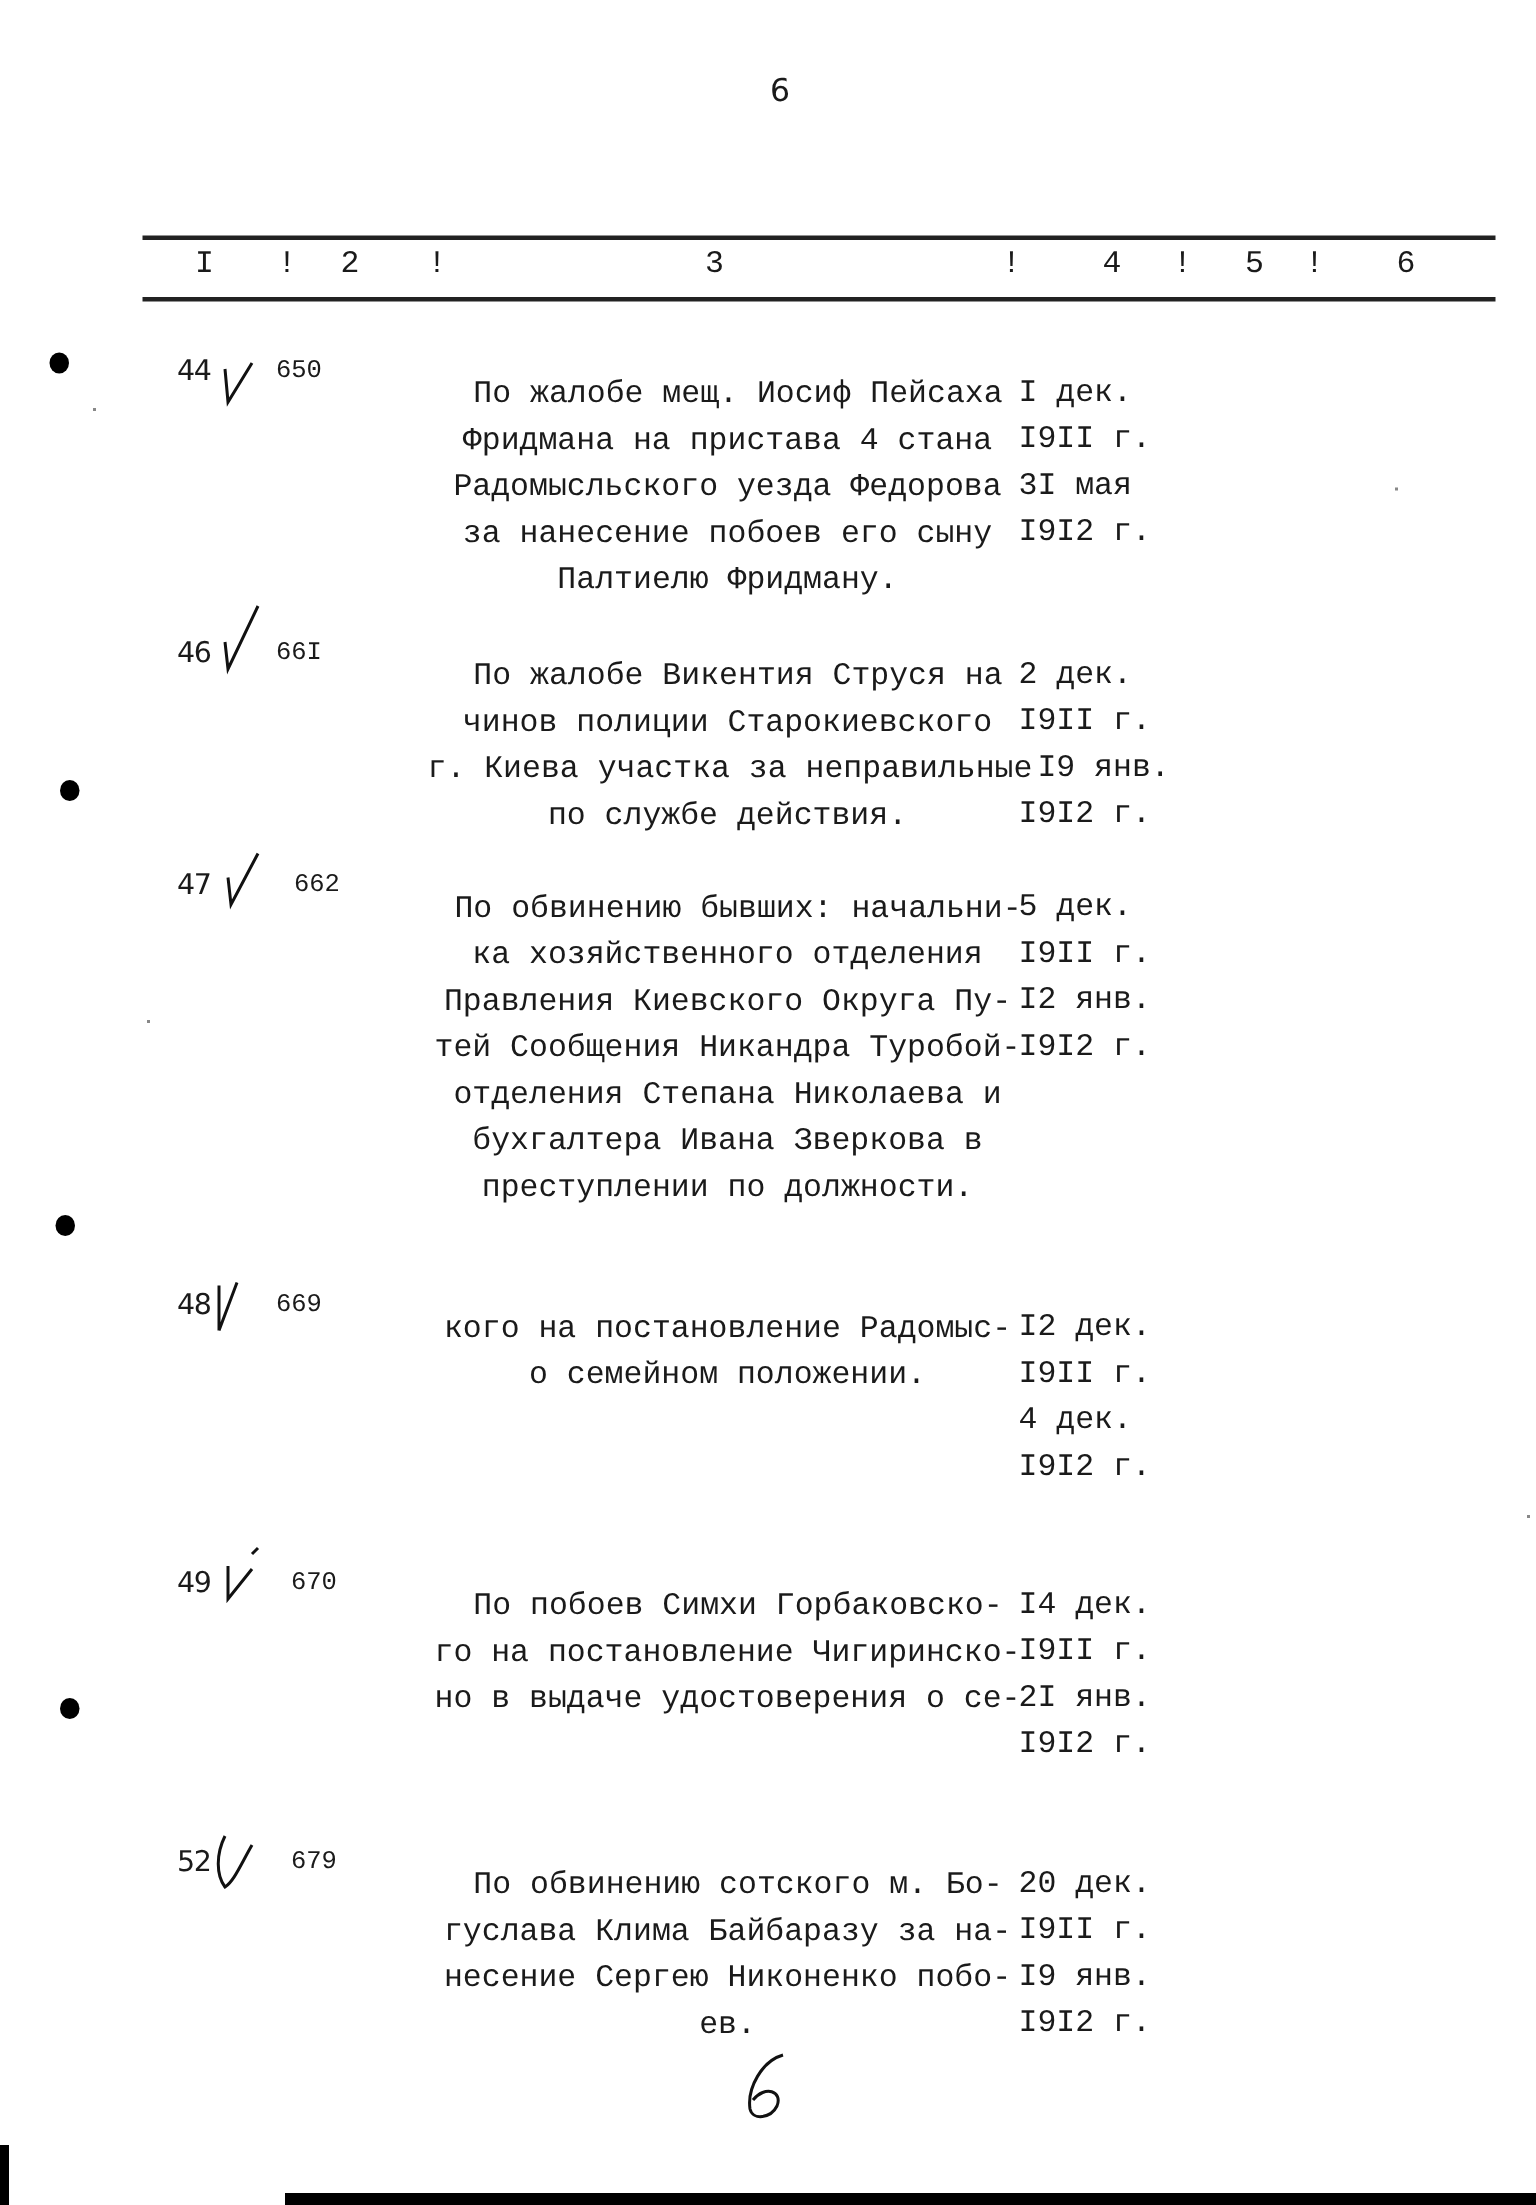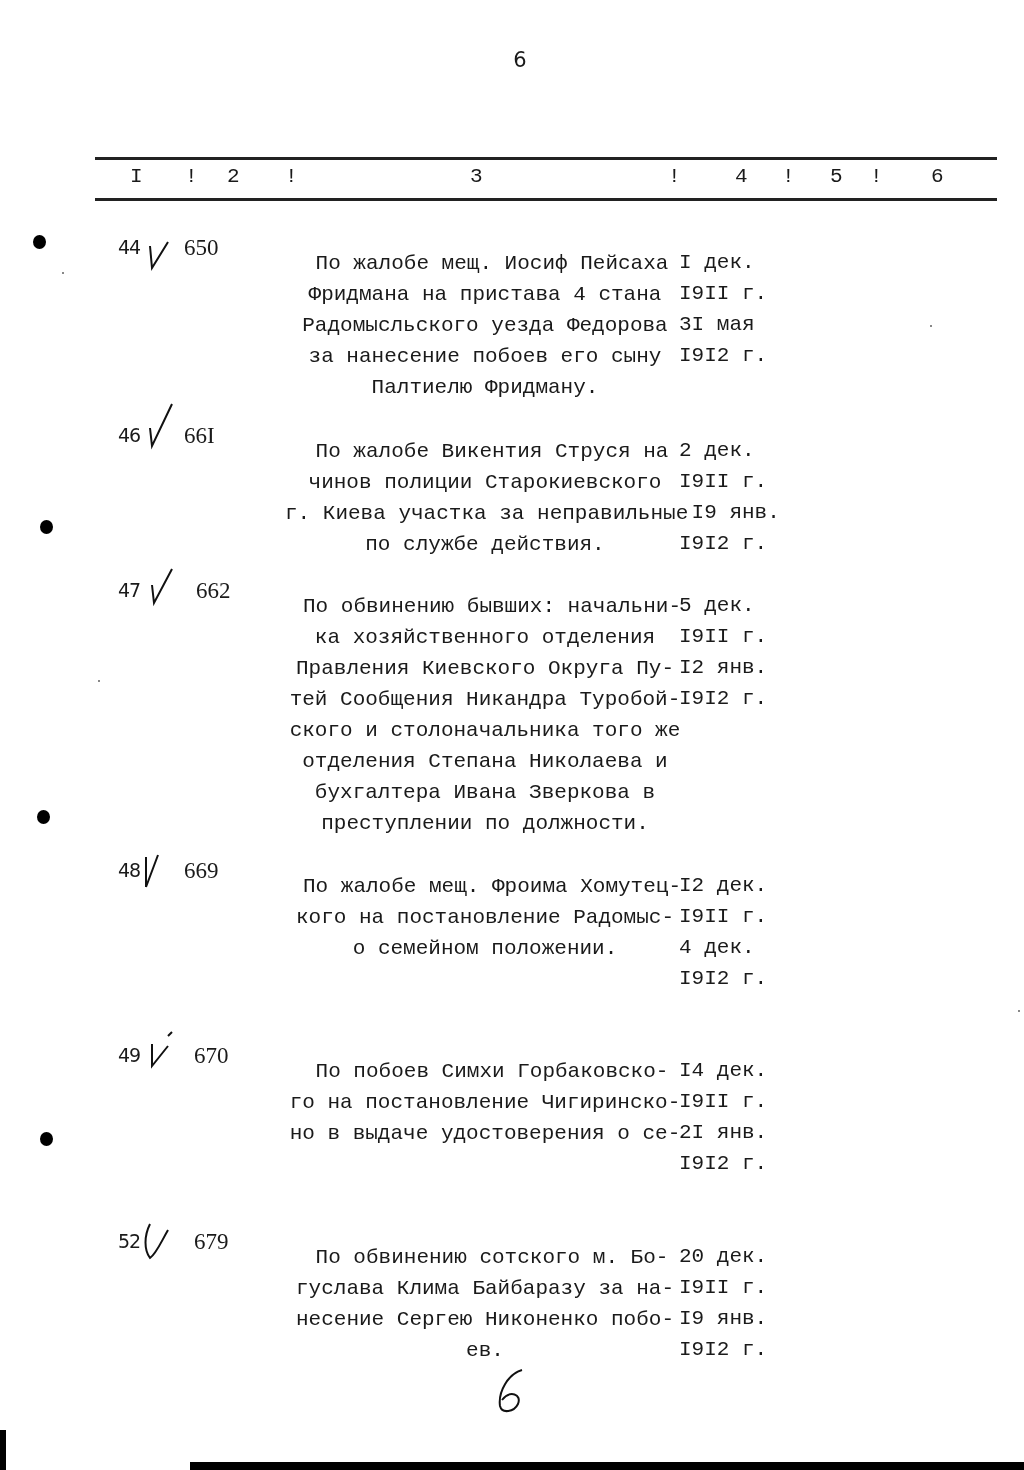--- a/index.html
+++ b/index.html
@@ -8,21 +8,21 @@
     font-family: "Liberation Mono", "DejaVu Sans Mono", monospace; color:#1a1a1a;
   }
   .page-num { position:absolute; top:48px; left:0; width:1040px; text-align:center; font-family:"DejaVu Sans", sans-serif; font-size:21px; }
   .rule { position:absolute; left:95px; width:902px; height:3px; background:#222; }
   .rule.top { top:157px; }
   .rule.bot { top:198px; }
   .header { position:absolute; top:165px; left:95px; width:902px; height:28px; font-size:21px; }
   .header span { position:absolute; top:0; }
   .entry { position:absolute; left:0; width:1024px; font-size:21px; line-height:31px; }
   .num { position:absolute; left:118px; top:0; font-family:"DejaVu Sans", sans-serif; font-size:19px; letter-spacing:-1px; }
-  .file { position:absolute; left:184px; top:0; font-family:Liberation Serif, serif; font-size:23px; }
+  .file { position:absolute; left:184px; top:0; font-family:Liberation Mono, monospace; font-size:17px; }
   .check { position:absolute; top:-6px; width:30px; height:40px; }
   .desc { position:absolute; left:285px; top:16px; width:400px;text-align:center; }
   .desc div, .dates div { white-space:pre; height:31px; }
   .dates { position:absolute; left:679px; top:15px; }
   .hole { position:absolute; width:13px; height:14px; background:#000; border-radius:50%; }
   .hand6 { position:absolute; left:488px; top:1366px; }
   .bottom-edge { position:absolute; left:190px; top:1462px; width:834px; height:8px; background:#000; }
   .left-edge { position:absolute; left:0; top:1430px; width:6px; height:40px; background:#000; }
   .dot { position:absolute; width:2px; height:2px; background:#888; }
 </style>
@@ -92,41 +92,39 @@
   <span class="num">47</span>
   <svg class="check" style="left:148px;top:-8px" viewBox="0 0 30 40">
       <path d="M4 18 L6 36 L24 2" fill="none" stroke="#111" stroke-width="2"></path>
     </svg>
   <span class="file" style="left:196px">662</span>
   <div class="desc">
     <div style="padding-left:14px">По обвинению бывших: начальни-</div>
     <div>ка хозяйственного отделения</div>
     <div>Правления Киевского Округа Пу-</div>
     <div>тей Сообщения Никандра Туробой-</div>
-    <div>ского и столоначальника того же</div>
     <div>отделения Степана Николаева и</div>
     <div>бухгалтера Ивана Зверкова в</div>
     <div>преступлении по должности.</div>
   </div>
   <div class="dates">
     <div>5 дек.</div>
     <div>I9II г.</div>
     <div>I2 янв.</div>
     <div>I9I2 г.</div>
   </div>
 </div>
 
 <div class="entry" style="top:855px">
   <span class="num">48</span>
   <svg class="check" style="left:140px;top:-4px" viewBox="0 0 30 40">
       <path d="M6 6 L6 36 M6 36 L18 4" fill="none" stroke="#111" stroke-width="2"></path>
     </svg>
   <span class="file">669</span>
   <div class="desc">
-    <div style="padding-left:14px">По жалобе мещ. Фроима Хомутец-</div>
     <div>кого на постановление Радомыс-</div>
     <div>о семейном положении.</div>
   </div>
   <div class="dates">
     <div>I2 дек.</div>
     <div>I9II г.</div>
     <div>4 дек.</div>
     <div>I9I2 г.</div>
   </div>
 </div>

